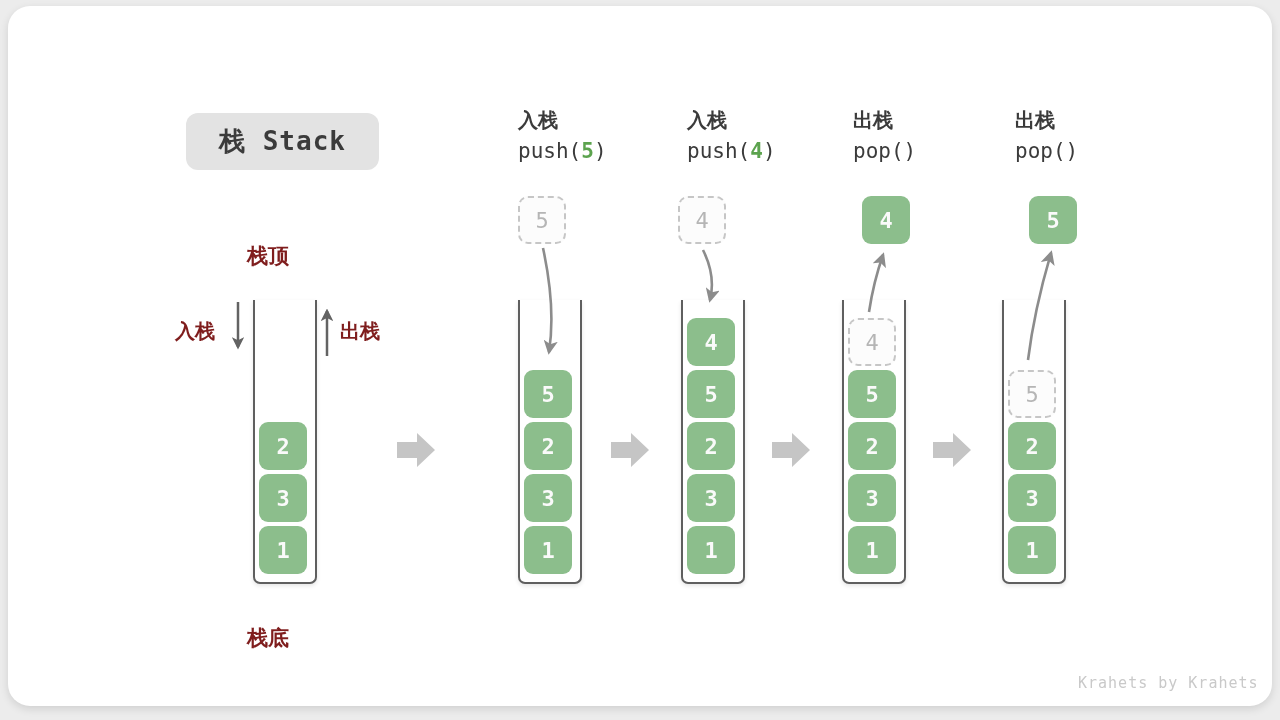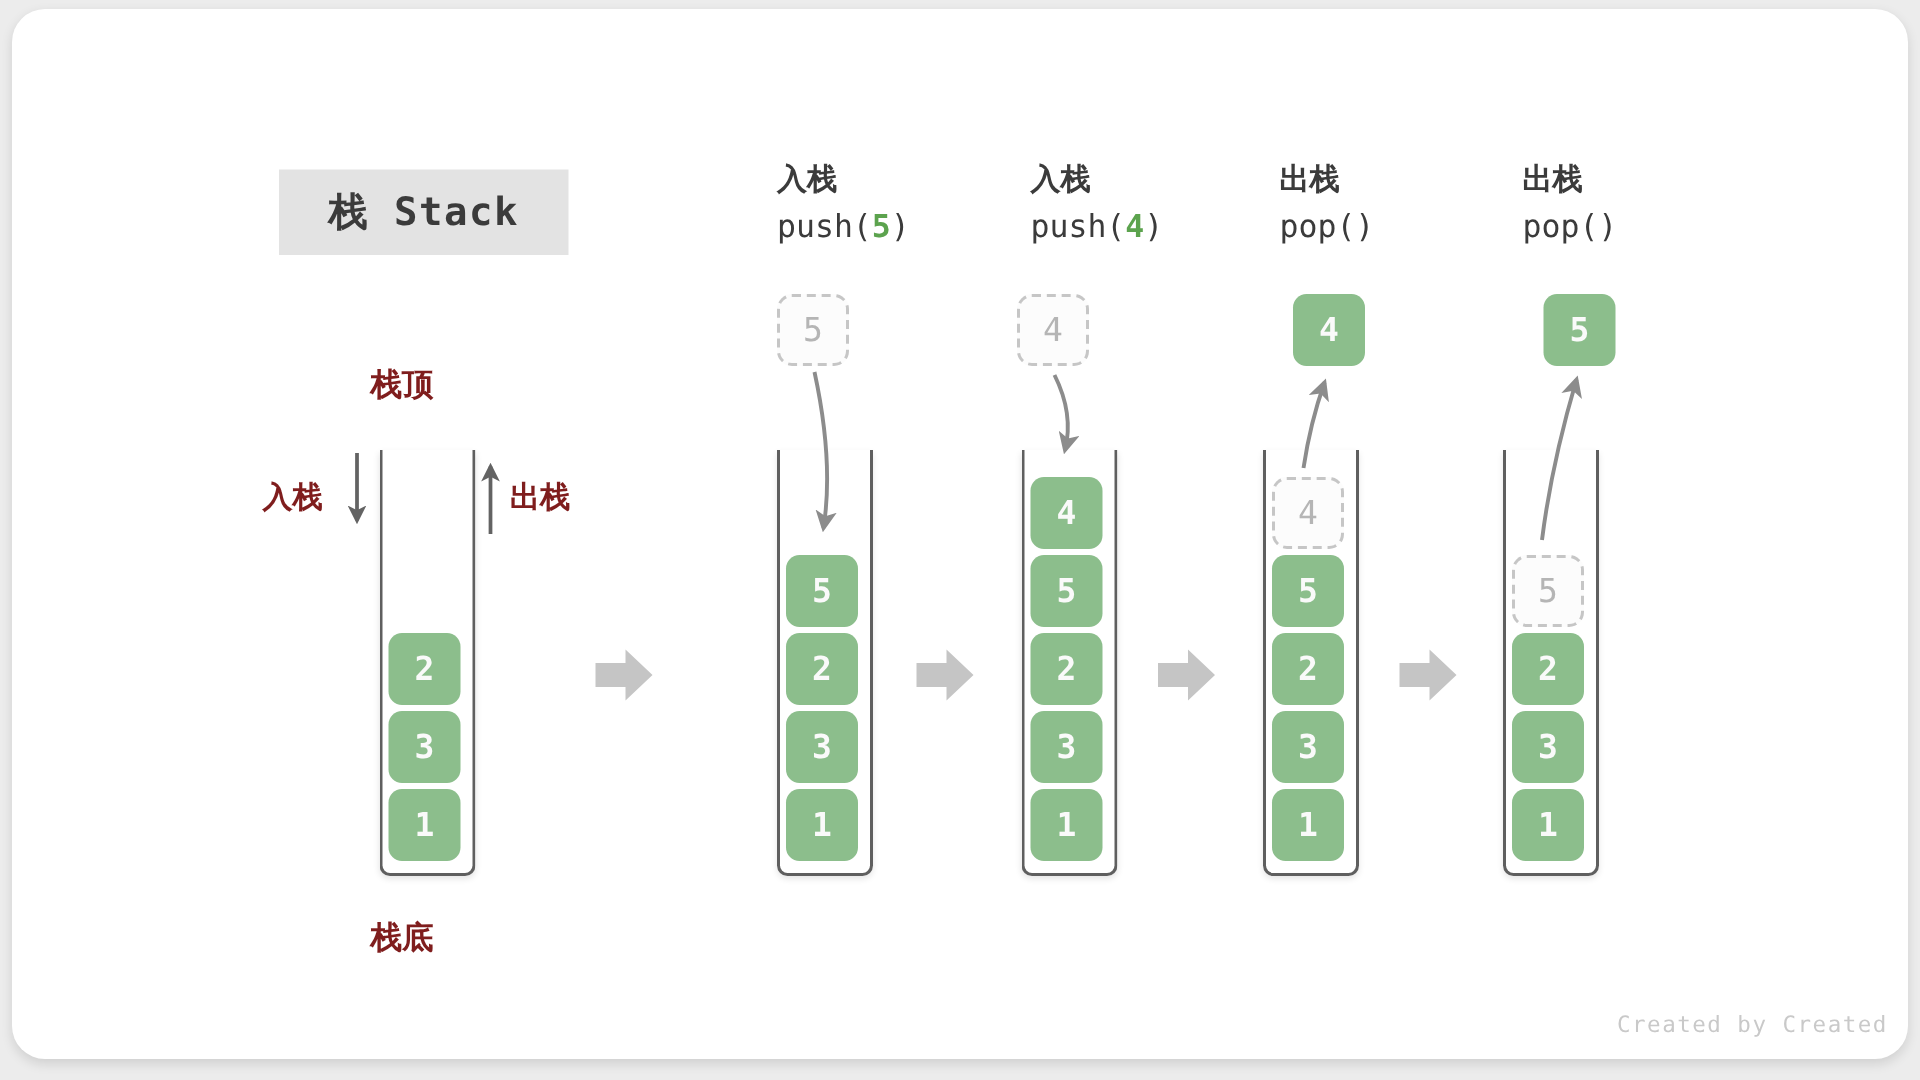--- a/index.html
+++ b/index.html
@@ -1,19 +1,19 @@
 <!DOCTYPE html>
 <html><head>
 <meta charset="utf-8">
 <style>
   html,body{margin:0;padding:0;width:1280px;height:720px;background:#ececec;font-family:"Liberation Sans",sans-serif;overflow:hidden;}
   .card{position:absolute;top:6px;left:8px;width:1264px;height:700px;background:#ffffff;border-radius:22px;box-shadow:0 3px 8px rgba(0,0,0,0.12);}
   .stage{position:absolute;top:0;left:0;width:1280px;height:720px;}
 
-  .title-badge{position:absolute;left:186px;top:113px;width:193px;height:57px;background:#e3e3e3;border-radius:0;display:flex;align-items:center;justify-content:center;font-family:"DejaVu Sans Mono","DejaVu Sans",monospace;font-size:26px;font-weight:700;color:#3b3b3b;letter-spacing:1px;}
+  .title-badge{position:absolute;left:186px;top:113px;width:193px;height:57px;background:#e3e3e3;border-radius:12px;display:flex;align-items:center;justify-content:center;font-family:"DejaVu Sans Mono","DejaVu Sans",monospace;font-size:26px;font-weight:700;color:#3b3b3b;letter-spacing:1px;}
 
   .cn-label{position:absolute;font-size:21px;font-weight:700;color:#7f1d1d;}
 
   .op{position:absolute;top:106px;}
   .op-cn{font-size:20px;font-weight:700;color:#3b3b3b;line-height:28px;}
   .op-code{font-family:"DejaVu Sans Mono",monospace;font-size:21px;color:#3b3b3b;line-height:34px;}
   .op-code .arg{color:#5ca34e;font-weight:700;}
 
   .stack-box{position:absolute;top:300px;width:60px;height:282px;border-left:2px solid #5f5f5f;border-right:2px solid #5f5f5f;border-bottom:2px solid #5f5f5f;border-radius:0 0 7px 7px;box-shadow:0 2px 4px rgba(0,0,0,0.10);background:#ffffff;}
 
@@ -26,21 +26,21 @@
 </style>
 </head>
 <body>
 
 <div class="card"></div>
 <div class="stage">
 
   <div class="title-badge">栈 Stack</div>
 
   <div class="cn-label" style="left:247px;top:242px">栈顶</div>
-  <div class="cn-label" style="left:247px;top:611px">栈底</div>
+  <div class="cn-label" style="left:247px;top:624px">栈底</div>
   <div class="cn-label" style="left:175px;top:318px;font-size:20px">入栈</div>
   <div class="cn-label" style="left:340px;top:318px;font-size:20px">出栈</div>
 
   <div class="op" style="left:518px">
     <div class="op-cn">入栈</div>
     <div class="op-code"><span>push(</span><span class="arg">5</span><span>)</span></div>
   </div>
   <div class="op" style="left:687px">
     <div class="op-cn">入栈</div>
     <div class="op-code"><span>push(</span><span class="arg">4</span><span>)</span></div>
@@ -109,14 +109,14 @@
 
     <path d="M869,312 C872,292 877,272 883,255" stroke="#8c8c8c" stroke-width="2.6" fill="none" marker-end="url(#ah)"></path>
     <path d="M1028,360 C1033,320 1041,287 1051,253" stroke="#8c8c8c" stroke-width="2.6" fill="none" marker-end="url(#ah)"></path>
 
     <polygon points="397,442 417,442 417,433 435,450 417,467 417,458 397,458" fill="#c5c5c5"></polygon>
     <polygon points="611,442 631,442 631,433 649,450 631,467 631,458 611,458" fill="#c5c5c5"></polygon>
     <polygon points="772,442 792,442 792,433 810,450 792,467 792,458 772,458" fill="#c5c5c5"></polygon>
     <polygon points="933,442 953,442 953,433 971,450 953,467 953,458 933,458" fill="#c5c5c5"></polygon>
   </svg>
 
-  <div class="watermark">Created by Created</div>
+  <div class="watermark">Krahets by Krahets</div>
 </div>
 
 </body></html>

